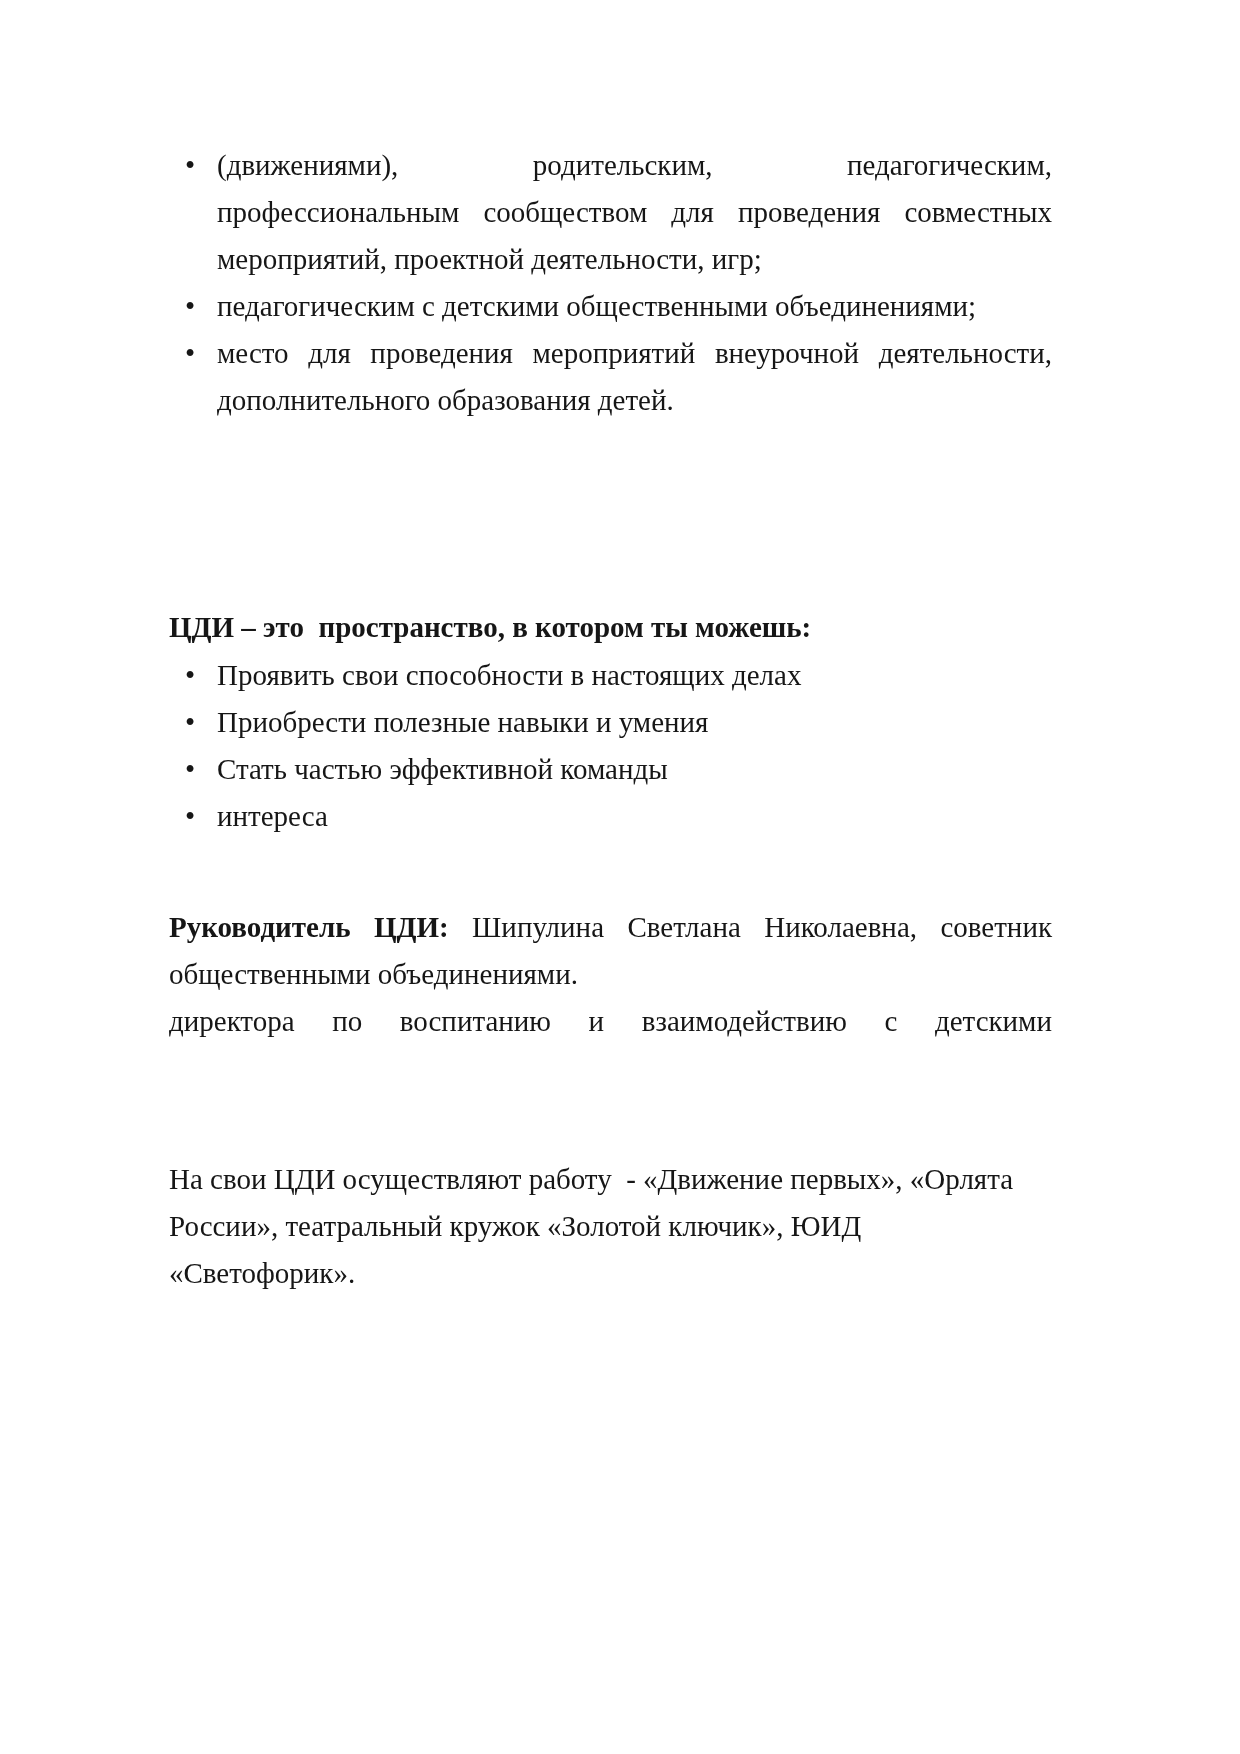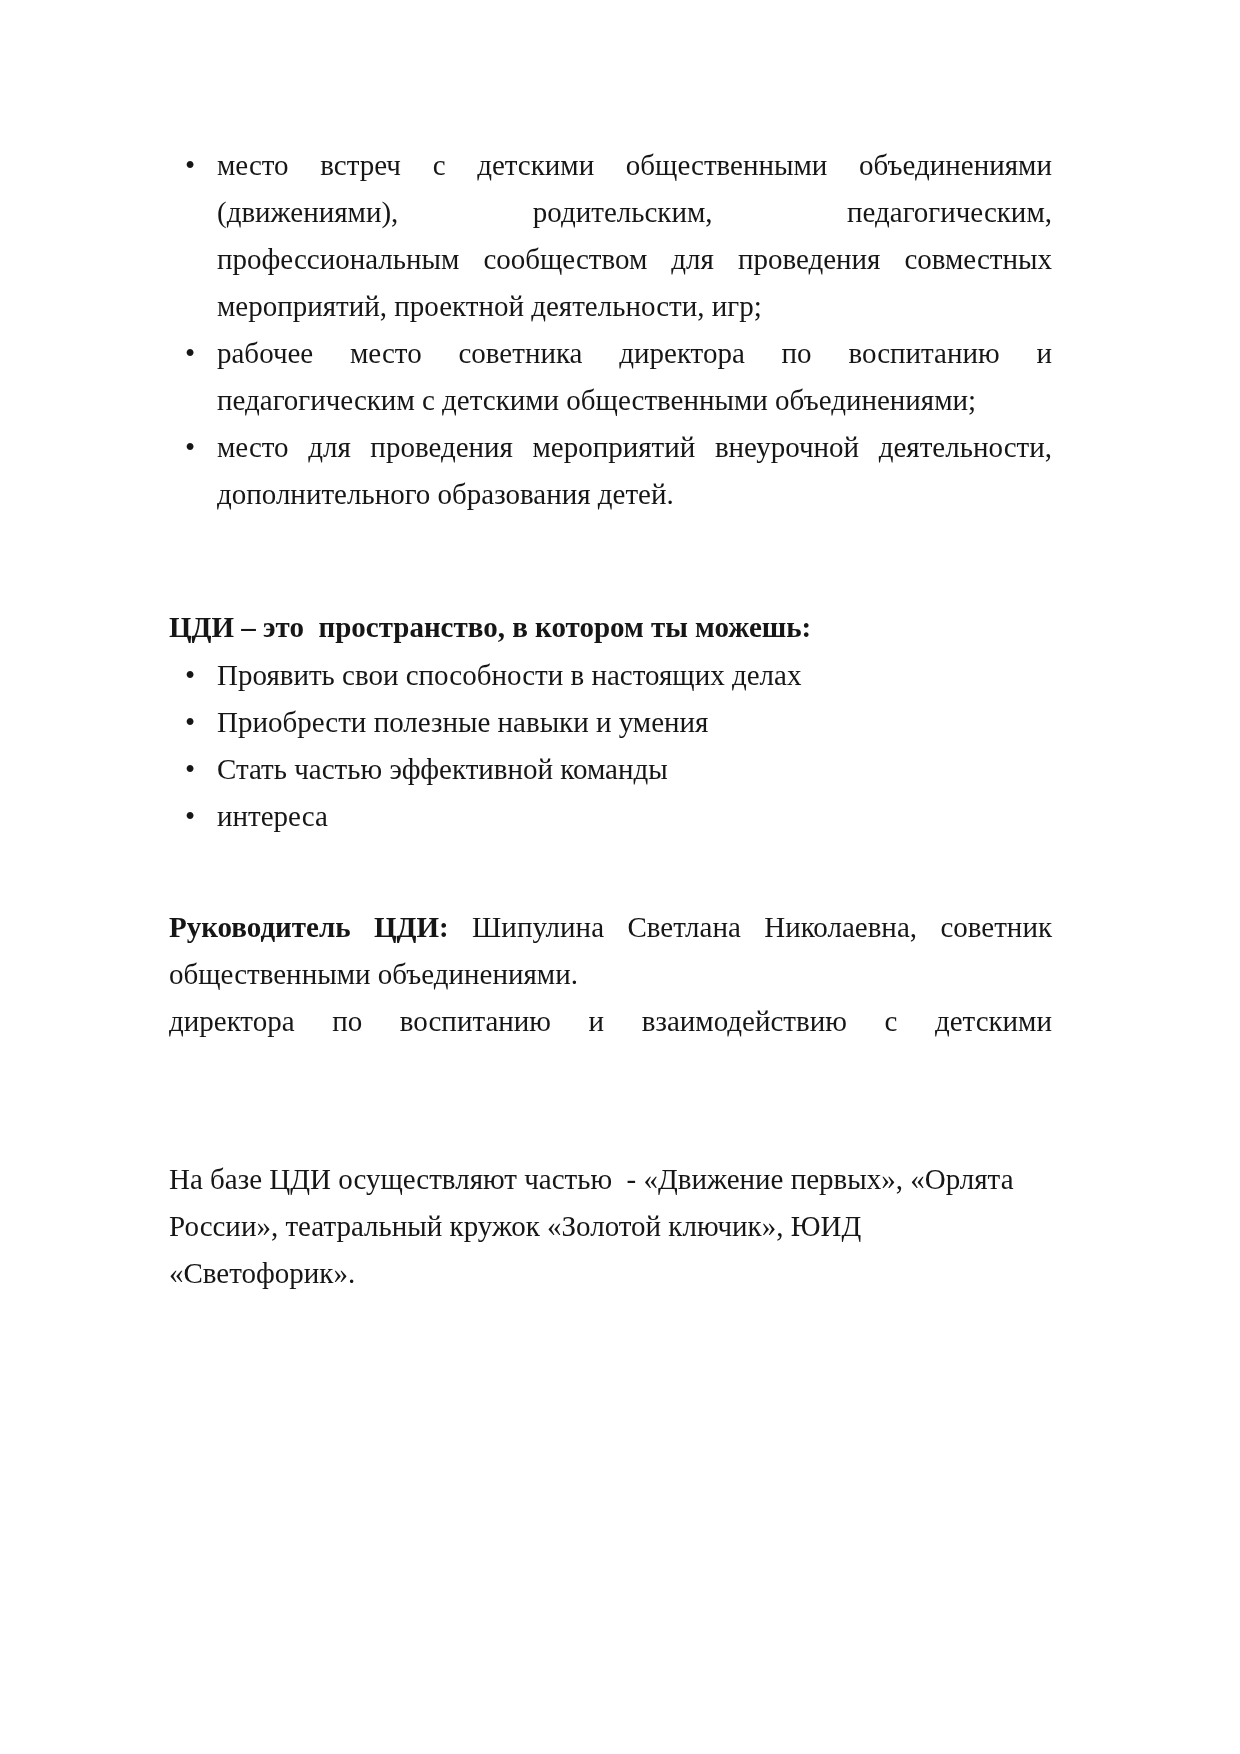--- a/index.html
+++ b/index.html
@@ -51,28 +51,26 @@
   }
 </style>
 </head>
 <body>
 
 <div class="page">
 
   <div class="block" style="top:142px">
     <div class="li">
       <span class="dot">•</span>
-      <div class="ln j">место встреч с детскими общественными объединениями</div>
       <div class="ln j">(движениями), родительским, педагогическим,</div>
       <div class="ln j">профессиональным сообществом для проведения  совместных</div>
       <div class="ln">мероприятий, проектной деятельности, игр;</div>
     </div>
     <div class="li">
       <span class="dot">•</span>
-      <div class="ln j">рабочее место советника директора по воспитанию и</div>
       <div class="ln">педагогическим с детскими общественными объединениями;</div>
     </div>
     <div class="li">
       <span class="dot">•</span>
       <div class="ln j">место для проведения мероприятий внеурочной деятельности,</div>
       <div class="ln">дополнительного образования детей.</div>
     </div>
   </div>
 
   <div class="block" style="top:604px">
@@ -100,18 +98,18 @@
 
   <div class="block" style="top:904px">
     <div class="ln j">
       <span class="b">Руководитель ЦДИ:</span><span> Шипулина Светлана Николаевна, советник</span>
     </div>
     <div class="ln">общественными объединениями.</div>
     <div class="ln j">директора по воспитанию и взаимодействию с детскими</div>
   </div>
 
   <div class="block" style="top:1156px">
-    <div class="ln pre">На базе ЦДИ осуществляют частью  - «Движение первых», «Орлята</div>
+    <div class="ln pre">На свои ЦДИ осуществляют работу  - «Движение первых», «Орлята</div>
     <div class="ln pre">России», театральный кружок «Золотой ключик», ЮИД</div>
     <div class="ln pre">«Светофорик».</div>
   </div>
 
 </div>
 
 </body></html>

